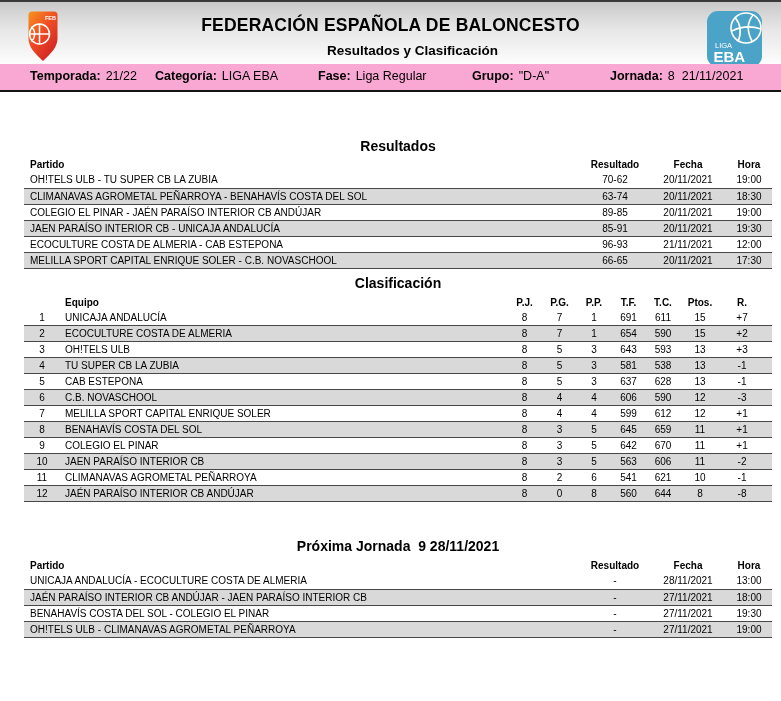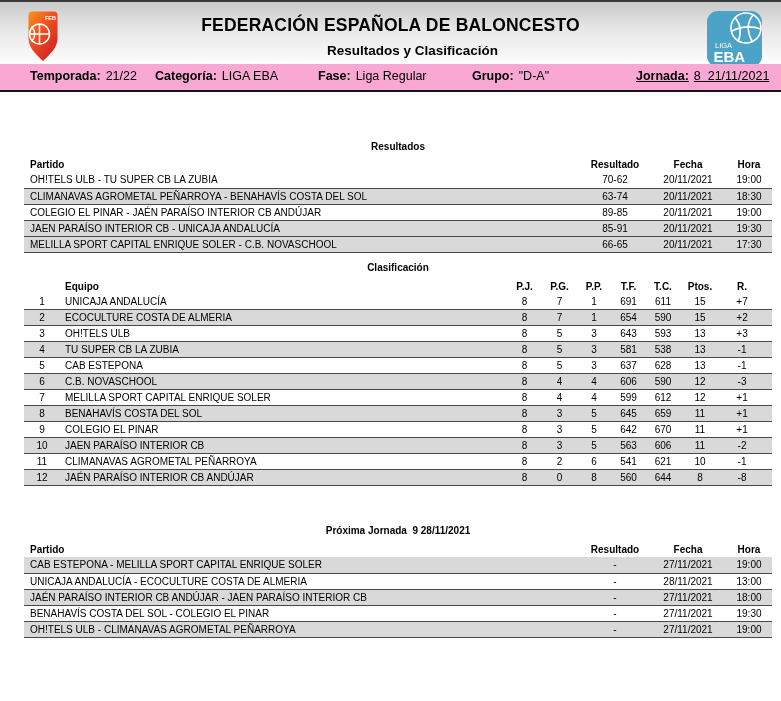--- a/index.html
+++ b/index.html
@@ -18,29 +18,29 @@
   .sub-title { font-size:13.5px; font-weight:bold; margin-top:7px;margin-left:44px; }
 
   .info-bar { position:relative; height:26px; background:#f9a8d4; font-size:12.5px; }
   .info-item { position:absolute; top:5px; white-space:pre; }
   .info-item b { font-weight:bold; }
   .info-item .iv { margin-left:5px; }
   .info-temporada { left:30px; }
   .info-categoria { left:155px; }
   .info-fase { left:318px; }
   .info-grupo { left:472px; }
-  .info-jornada { left:636px;text-decoration:underline; }
+  .info-jornada { left:610px; }
 
   .black-rule { height:2px; background:#141414; }
 
   .section { width:748px; margin-left:24px; }
   .sec-results { margin-top:46px; }
   .sec-class  { margin-top:6px; }
   .sec-next   { margin-top:36px; }
-  .sec-title { text-align:center; font-weight:bold; font-size:10px; line-height:17px;
+  .sec-title { text-align:center; font-weight:bold; font-size:14px; line-height:17px;
                margin-bottom:2px; white-space:pre; }
   .sec-class .sec-title, .sec-next .sec-title { margin-bottom:3px; }
 
   table { width:748px; border-collapse:collapse; table-layout:fixed; font-size:10px; }
   th { font-weight:bold; height:15px; vertical-align:bottom; padding:0 0 2px 0; }
   td { height:16px; padding:0; vertical-align:middle; border-bottom:1px solid #474747; }
   tr.shaded td { background:#d9d9d9; }
 
   .c-part { text-align:left; padding-left:6px; overflow:hidden; white-space:nowrap; }
   .c-res, .c-fec, .c-hor { text-align:center; }
@@ -146,20 +146,26 @@
             <td class="c-res">89-85</td>
             <td class="c-fec">20/11/2021</td>
             <td class="c-hor">19:00</td>
           </tr>
         <tr class="shaded">
             <td class="c-part">JAEN PARAÍSO INTERIOR CB - UNICAJA ANDALUCÍA</td>
             <td class="c-res">85-91</td>
             <td class="c-fec">20/11/2021</td>
             <td class="c-hor">19:30</td>
           </tr>
+        <tr>
+            <td class="c-part">ECOCULTURE COSTA DE ALMERIA - CAB ESTEPONA</td>
+            <td class="c-res">96-93</td>
+            <td class="c-fec">21/11/2021</td>
+            <td class="c-hor">12:00</td>
+          </tr>
         <tr class="shaded">
             <td class="c-part">MELILLA SPORT CAPITAL ENRIQUE SOLER - C.B. NOVASCHOOL</td>
             <td class="c-res">66-65</td>
             <td class="c-fec">20/11/2021</td>
             <td class="c-hor">17:30</td>
           </tr>
       </tbody>
     </table>
   </section>
 
@@ -338,26 +344,20 @@
         </colgroup>
       <thead>
         <tr>
           <th class="c-part">Partido</th>
           <th class="c-res">Resultado</th>
           <th class="c-fec">Fecha</th>
           <th class="c-hor">Hora</th>
         </tr>
       </thead>
       <tbody>
-        <tr class="shaded">
-            <td class="c-part">CAB ESTEPONA - MELILLA SPORT CAPITAL ENRIQUE SOLER</td>
-            <td class="c-res">-</td>
-            <td class="c-fec">27/11/2021</td>
-            <td class="c-hor">19:00</td>
-          </tr>
         <tr>
             <td class="c-part">UNICAJA ANDALUCÍA - ECOCULTURE COSTA DE ALMERIA</td>
             <td class="c-res">-</td>
             <td class="c-fec">28/11/2021</td>
             <td class="c-hor">13:00</td>
           </tr>
         <tr class="shaded">
             <td class="c-part">JAÉN PARAÍSO INTERIOR CB ANDÚJAR - JAEN PARAÍSO INTERIOR CB</td>
             <td class="c-res">-</td>
             <td class="c-fec">27/11/2021</td>

